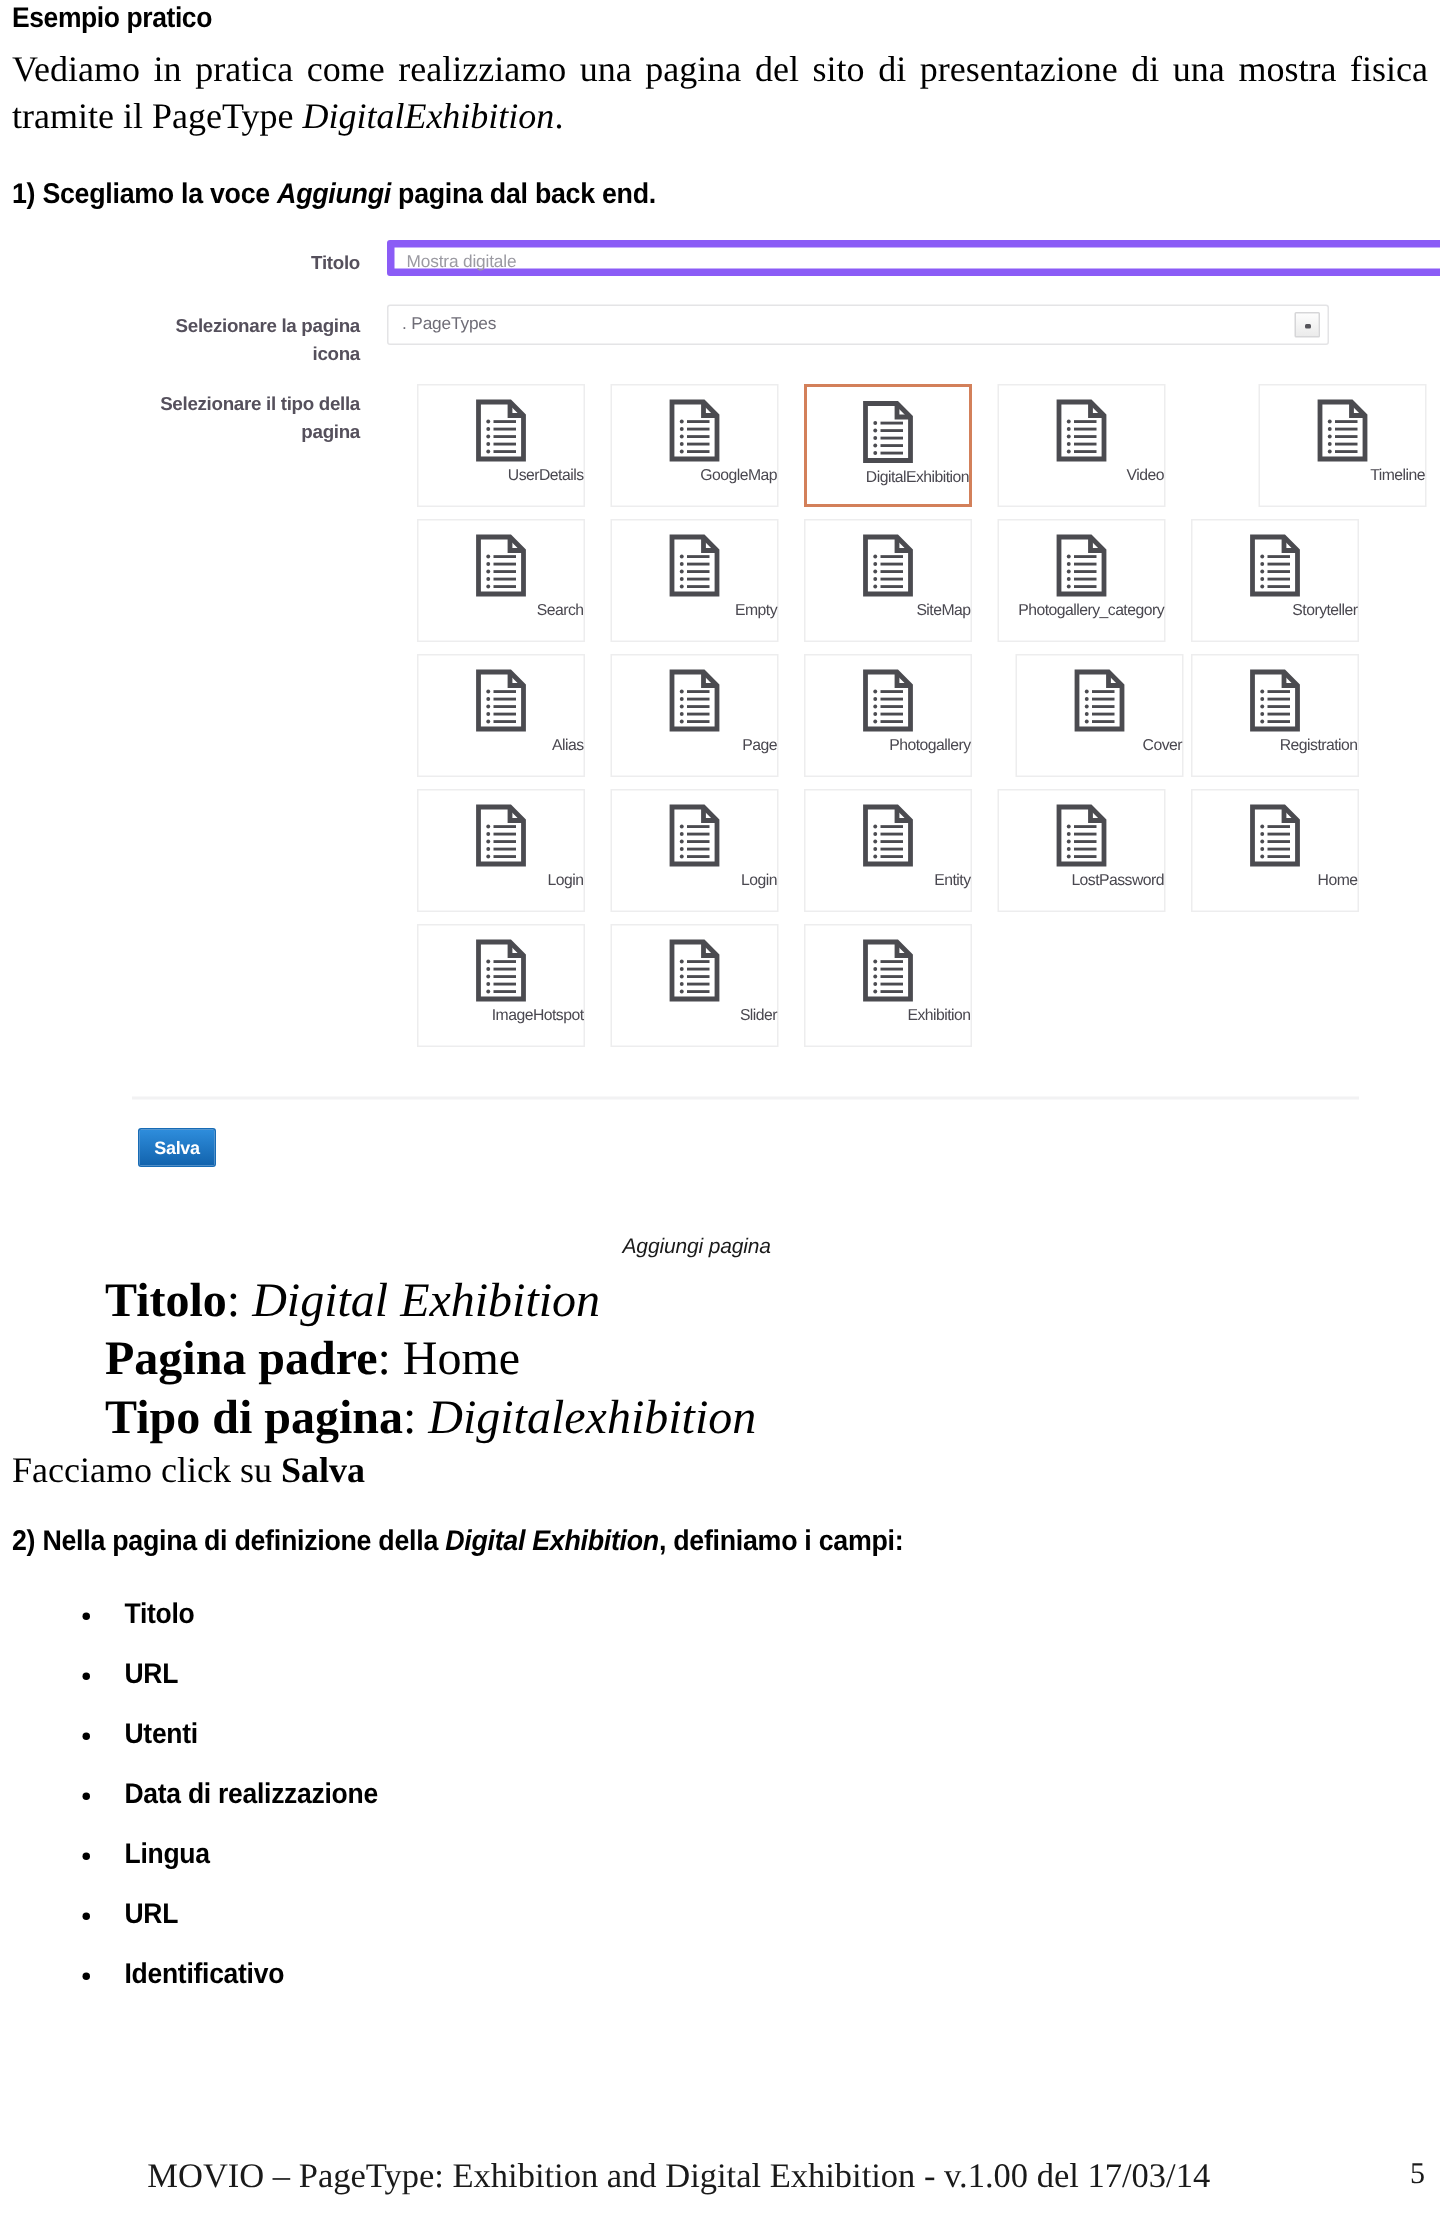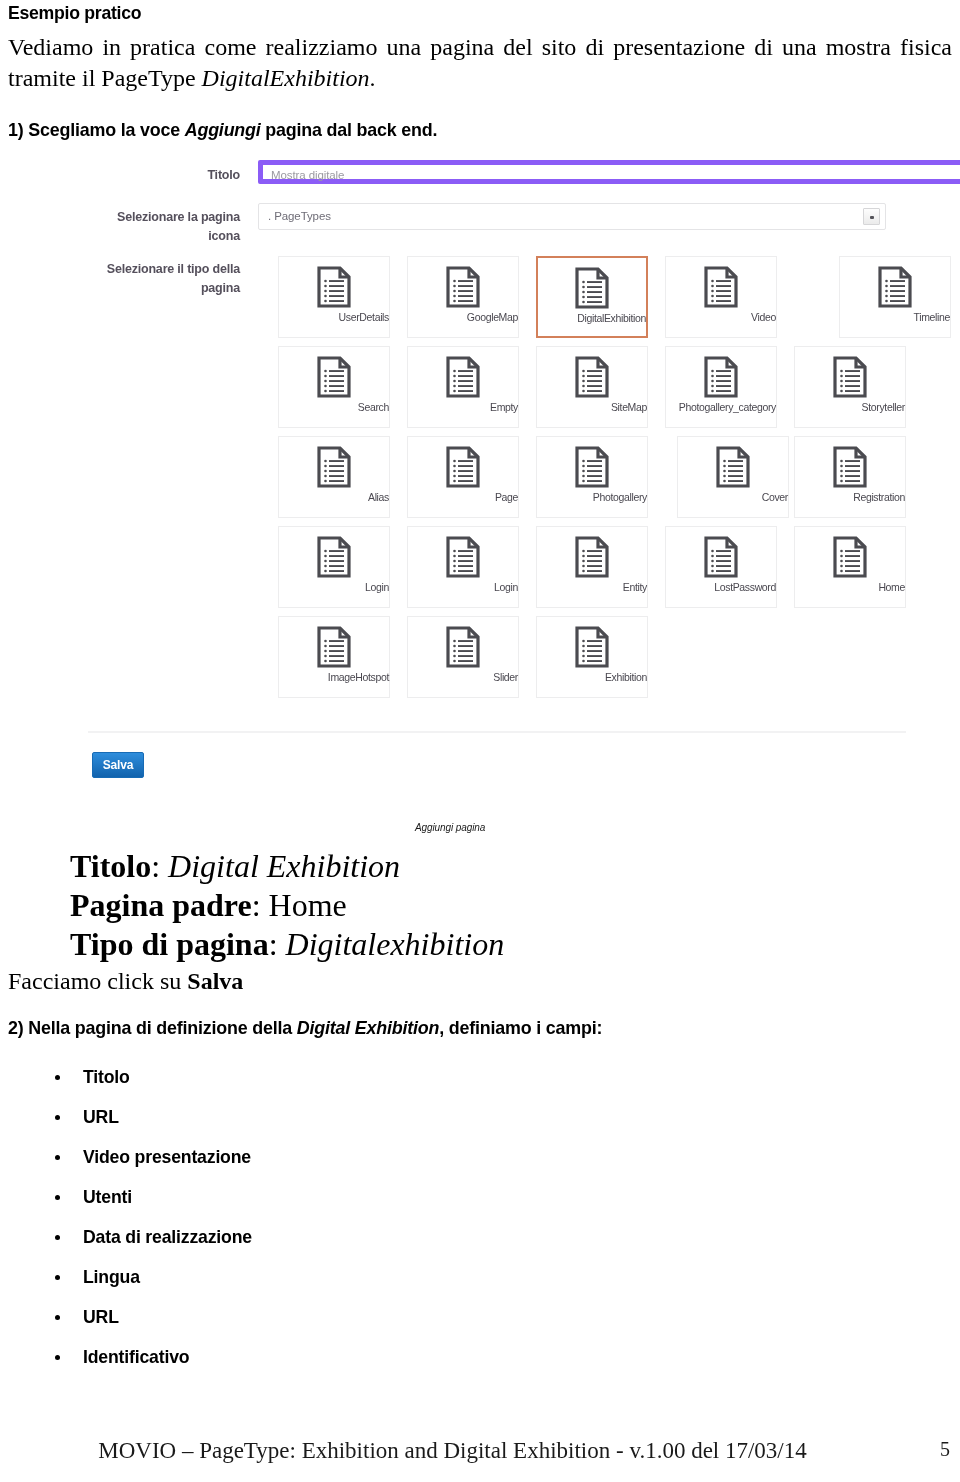--- a/index.html
+++ b/index.html
@@ -203,21 +203,21 @@
     letter-spacing: -0.2px;
   }
 
   
   .caption {
     position: absolute;
     left: 415px;
     top: 822px;
     font-family: "Liberation Sans", sans-serif;
     font-style: italic;
-    font-size: 10px;
+    font-size: 14px;
     color: #1a1a1a;
     letter-spacing: -0.1px;
   }
 
   
   .sum-line {
     position: absolute;
     left: 70px;
     font-size: 32px;
     line-height: 31px;
@@ -773,21 +773,20 @@
 
 <div class="sum-line sum-3"><b>Tipo di pagina</b><span>: </span><span class="ital">Digital</span><span class="ital">exhibition</span></div>
 
 <div class="sum-click"><span>Facciamo click su </span><b>Salva</b></div>
 
 <div class="step-line step-2"><span>2) Nella pagina di definizione della </span><span class="ital">Digital Exhibition</span><span>, definiamo i campi:</span></div>
 
 <ul class="bullets">
     <li><span class="dot"></span><span class="txt">Titolo</span></li>
     <li><span class="dot"></span><span class="txt">URL</span></li>
-    <li><span class="dot"></span><span class="txt">Video presentazione</span></li>
     <li><span class="dot"></span><span class="txt">Utenti</span></li>
     <li><span class="dot"></span><span class="txt">Data di realizzazione</span></li>
     <li><span class="dot"></span><span class="txt">Lingua</span></li>
     <li><span class="dot"></span><span class="txt">URL</span></li>
     <li><span class="dot"></span><span class="txt">Identificativo</span></li>
   </ul>
 
 <div class="footer">
   <div class="footer-text">MOVIO – PageType: Exhibition and Digital Exhibition - v.1.00 del 17/03/14</div>
   <div class="footer-page">5</div>

